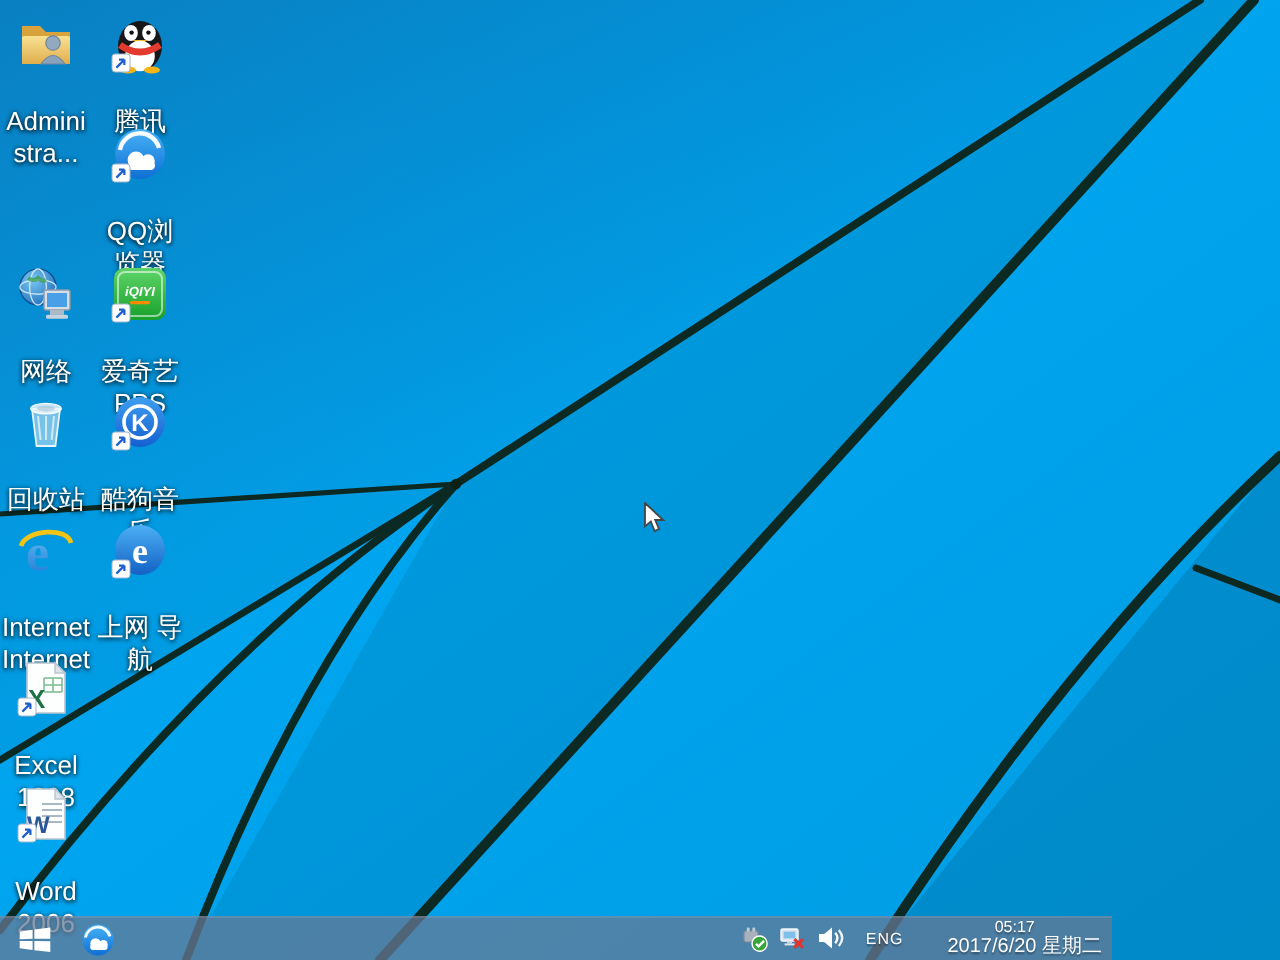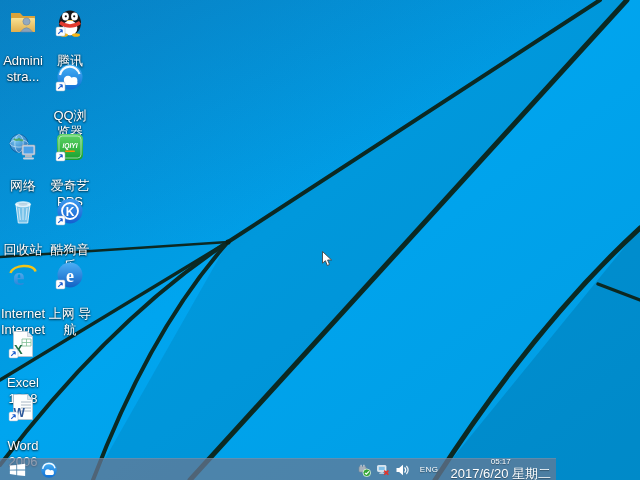--- a/index.html
+++ b/index.html
@@ -20,21 +20,21 @@
            background:rgba(103,122,148,0.74);border-top:1px solid rgba(255,255,255,.10);
            box-sizing:border-box;display:flex;align-items:center;}
   .tbtn{height:22px;display:flex;align-items:center;justify-content:center;}
   #start-button{width:34px;}
   #pinned-qq{width:30px;}
   #tray{margin-left:auto;display:flex;align-items:center;gap:5px;padding-right:3px;}
   .trayicon{width:14px;height:14px;display:flex;align-items:center;justify-content:center;}
   #lang{color:#fff;font-size:8px;letter-spacing:.5px;margin:0 7px 0 6px;text-shadow:0 1px 1px rgba(0,0,0,.4);}
   #clock{color:#fff;text-align:center;line-height:1.1;padding-right:2px;text-shadow:0 1px 1px rgba(0,0,0,.4);}
   #clock .t{font-size:8px;}
-  #clock .d{font-size:13px;}
+  #clock .d{font-size:10px;margin-left:10px;}
 
   #cursor{position:absolute;left:322px;top:251px;z-index:9;}
 </style>
 </head>
 <body>
 
 <div id="screen">
 
   <svg id="wallpaper" width="640" height="480" viewBox="0 0 640 480">
     <defs>

